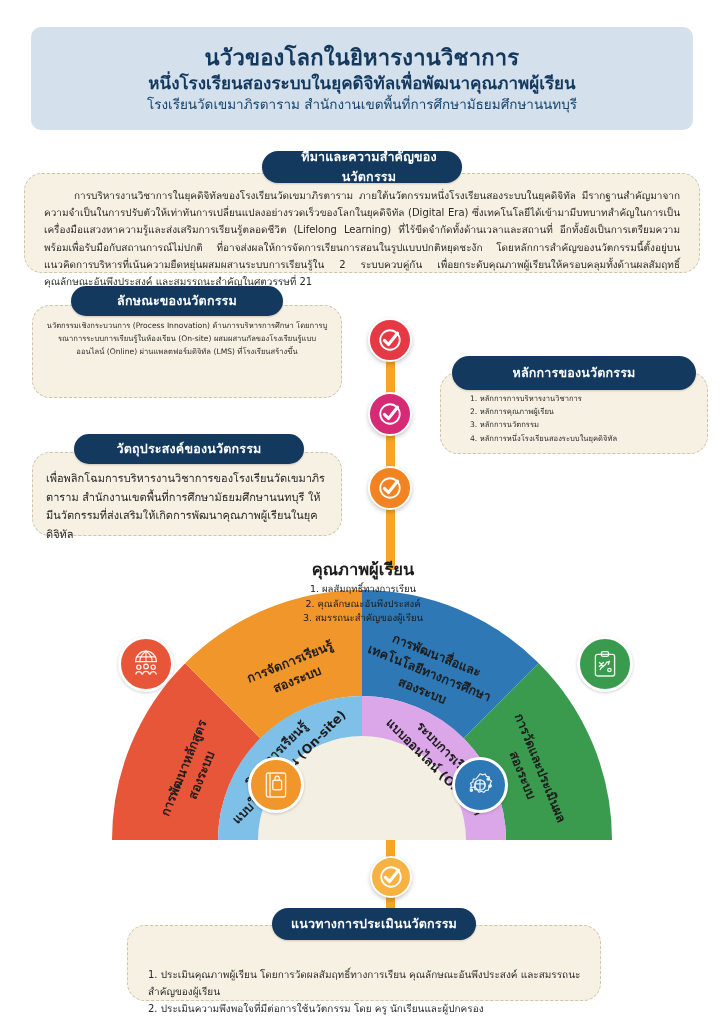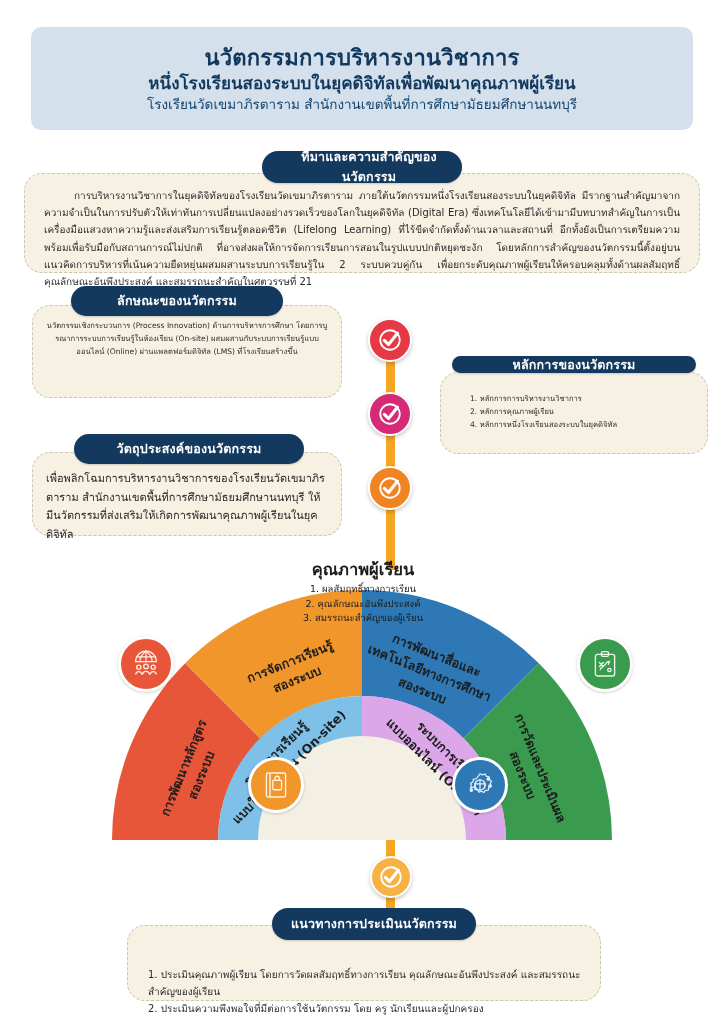--- a/index.html
+++ b/index.html
@@ -100,21 +100,21 @@
   
   #panel-char { left: 32px; top: 305px; width: 310px; height: 93px; }
   #pill-char { left: 71px; top: 286px; width: 212px; height: 30px; }
   #body-char {
     left: 44px; top: 320px; width: 286px;
     font-size: 7.6px; line-height: 1.68; text-align: center;
   }
 
   
   #panel-prin { left: 440px; top: 372px; width: 268px; height: 82px; }
-  #pill-prin { left: 452px; top: 356px; width: 244px; height: 17px; }
+  #pill-prin { left: 452px; top: 356px; width: 244px; height: 34px; }
   #body-prin {
     left: 470px; top: 392px; width: 232px;
     font-size: 7.6px; line-height: 1.74;
   }
 
   
   #panel-obj { left: 32px; top: 452px; width: 310px; height: 84px; }
   #pill-obj { left: 74px; top: 434px; width: 230px; height: 30px; }
   #body-obj {
     left: 46px; top: 470px; width: 282px;
@@ -219,43 +219,44 @@
   #icon-learning   { left: 248px; top: 757px; background: #f0962a; }
   #icon-media      { left: 452px; top: 757px; background: #2d78b5; }
   #icon-assess     { left: 577px; top: 636px; background: #3a9b4f; }
 </style>
 </head>
 <body>
 
 <div id="page">
 
   <div class="header-band">
-    <div class="header-line1">นวัตกรรมการบริหารงานวิชาการ</div>
+    <div class="header-line1">นวัวของโลกในยิหารงานวิชาการ</div>
     <div class="header-line2">หนึ่งโรงเรียนสองระบบในยุคดิจิทัลเพื่อพัฒนาคุณภาพผู้เรียน</div>
     <div class="header-line3">โรงเรียนวัดเขมาภิรตาราม สำนักงานเขตพื้นที่การศึกษามัธยมศึกษานนทบุรี</div>
   </div>
 
   <div class="timeline-bar" id="tl-a"></div>
   <div class="timeline-bar" id="tl-b"></div>
   <div class="timeline-bar" id="tl-c"></div>
   <div class="timeline-bar" id="tl-d"></div>
 
   <div class="panel" id="panel-origin"></div>
   <div class="pill" id="pill-origin">ที่มาและความสำคัญของนวัตกรรม</div>
   <div class="panel-body" id="body-origin">การบริหารงานวิชาการในยุคดิจิทัลของโรงเรียนวัดเขมาภิรตาราม ภายใต้นวัตกรรมหนึ่งโรงเรียนสองระบบในยุคดิจิทัล มีรากฐานสำคัญมาจากความจำเป็นในการปรับตัวให้เท่าทันการเปลี่ยนแปลงอย่างรวดเร็วของโลกในยุคดิจิทัล (Digital Era) ซึ่งเทคโนโลยีได้เข้ามามีบทบาทสำคัญในการเป็นเครื่องมือแสวงหาความรู้และส่งเสริมการเรียนรู้ตลอดชีวิต (Lifelong Learning) ที่ไร้ขีดจำกัดทั้งด้านเวลาและสถานที่ อีกทั้งยังเป็นการเตรียมความพร้อมเพื่อรับมือกับสถานการณ์ไม่ปกติ ที่อาจส่งผลให้การจัดการเรียนการสอนในรูปแบบปกติหยุดชะงัก โดยหลักการสำคัญของนวัตกรรมนี้ตั้งอยู่บนแนวคิดการบริหารที่เน้นความยืดหยุ่นผสมผสานระบบการเรียนรู้ใน 2 ระบบควบคู่กัน เพื่อยกระดับคุณภาพผู้เรียนให้ครอบคลุมทั้งด้านผลสัมฤทธิ์ คุณลักษณะอันพึงประสงค์ และสมรรถนะสำคัญในศตวรรษที่ 21</div>
 
   <div class="panel" id="panel-char"></div>
   <div class="pill" id="pill-char">ลักษณะของนวัตกรรม</div>
-  <div class="panel-body" id="body-char">นวัตกรรมเชิงกระบวนการ (Process Innovation) ด้านการบริหารการศึกษา โดยการบูรณาการระบบการเรียนรู้ในห้องเรียน (On-site) ผสมผสานกับระบบการเรียนรู้แบบออนไลน์ (Online) ผ่านแพลตฟอร์มดิจิทัล (LMS) ที่โรงเรียนสร้างขึ้น</div>
+  <div class="panel-body" id="body-char">นวัตกรรมเชิงกระบวนการ (Process Innovation) ด้านการบริหารการศึกษา โดยการบูรณาการระบบการเรียนรู้ในห้องเรียน (On-site) ผสมผสานกัลของโรงเรียนรู้แบบออนไลน์ (Online) ผ่านแพลตฟอร์มดิจิทัล (LMS) ที่โรงเรียนสร้างขึ้น</div>
 
   <div class="panel" id="panel-prin"></div>
   <div class="pill" id="pill-prin">หลักการของนวัตกรรม</div>
   <div class="panel-body" id="body-prin">
     <div>1. หลักการการบริหารงานวิชาการ</div>
     <div>2. หลักการคุณภาพผู้เรียน</div>
+    <div>3. หลักการนวัตกรรม</div>
     <div>4. หลักการหนึ่งโรงเรียนสองระบบในยุคดิจิทัล</div>
   </div>
 
   <div class="panel" id="panel-obj"></div>
   <div class="pill" id="pill-obj">วัตถุประสงค์ของนวัตกรรม</div>
   <div class="panel-body" id="body-obj">เพื่อพลิกโฉมการบริหารงานวิชาการของโรงเรียนวัดเขมาภิรตาราม สำนักงานเขตพื้นที่การศึกษามัธยมศึกษานนทบุรี ให้มีนวัตกรรมที่ส่งเสริมให้เกิดการพัฒนาคุณภาพผู้เรียนในยุคดิจิทัล</div>
 
   <div class="badge" id="badge-1">
     <svg viewBox="0 0 40 40" aria-hidden="true">
       <circle cx="20" cy="20" r="13" fill="none" stroke="#ffffff" stroke-width="2.4"></circle>

